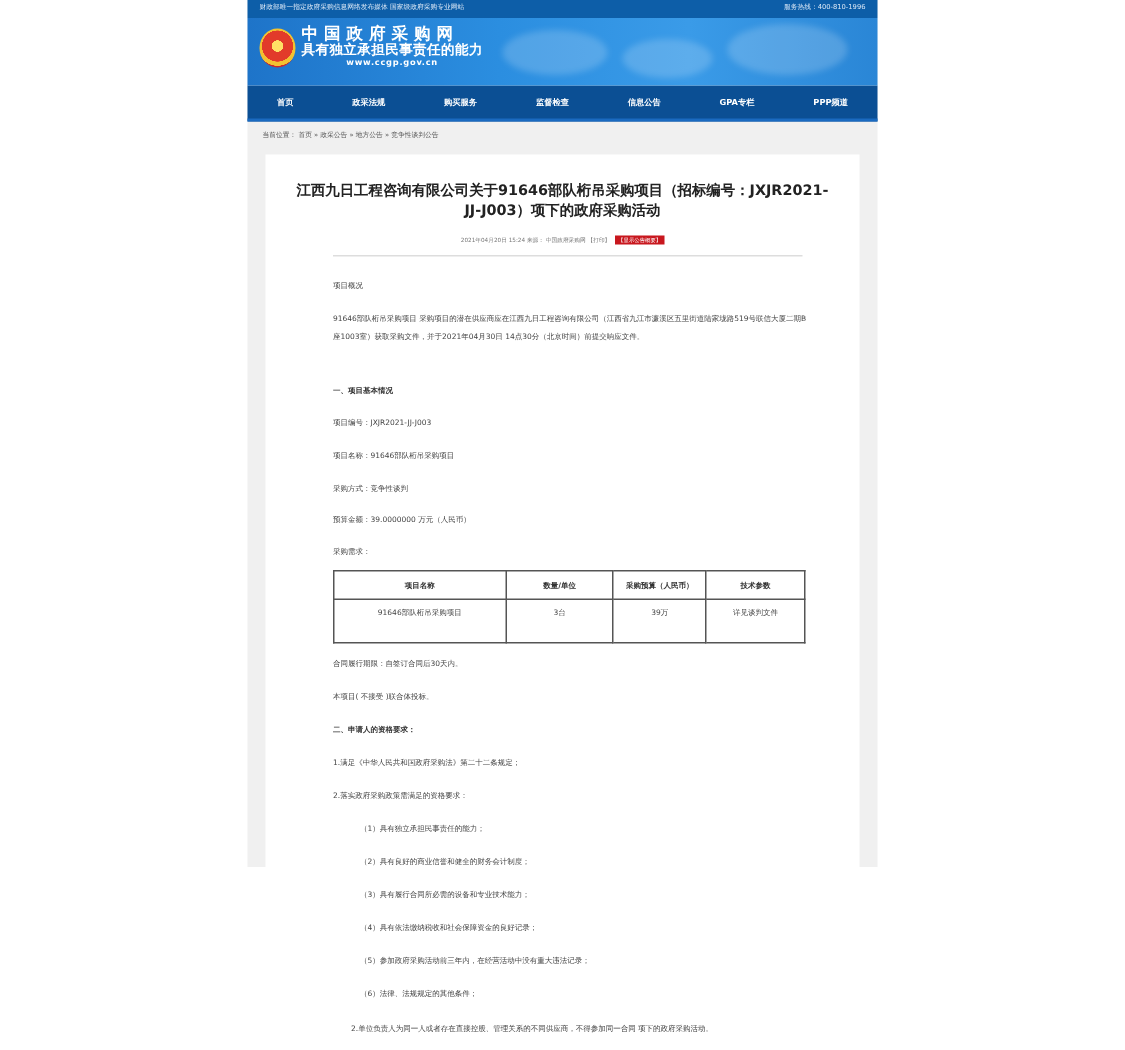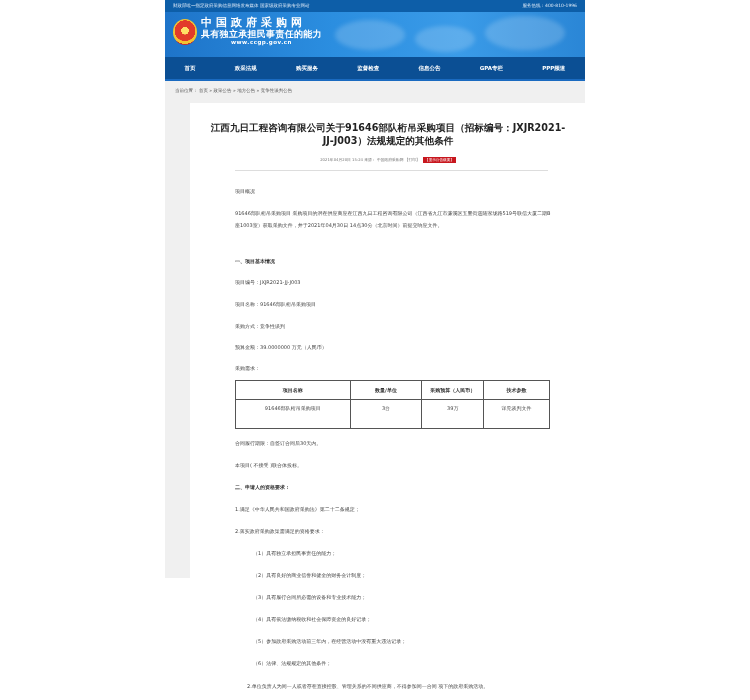--- a/index.html
+++ b/index.html
@@ -13,21 +13,21 @@
   .logo-wrap { position: absolute; left: 8px; top: 5px; display: flex; align-items: center; }
   .emblem { width: 24px; height: 26px; border-radius: 50%;
     background: radial-gradient(circle at 50% 45%, #ffe066 0 20%, #e23b2a 21% 55%, #f2c230 56% 70%, #c9282a 71%); margin-right: 4px; }
   .logo-text { color: #fff; }
   .logo-line1 { font-size: 11px; font-weight: bold; letter-spacing: 4px; line-height: 12px; }
   .logo-line2 { font-size: 9px; font-weight: bold; line-height: 10px; letter-spacing: 0.3px; }
   .logo-url { font-size: 5.5px; font-weight: bold; line-height: 7px; text-align: center; letter-spacing: 0.5px; }
   .nav { height: 24px; background: #0b4f94; display: flex; justify-content: space-around; align-items: center; border-bottom: 2px solid #1a6ac0; }
   .nav-item { color: #fff; font-size: 5.5px; font-weight: bold; padding: 0 6px; }
   .breadcrumb { height: 20px; line-height: 20px; font-size: 4.5px; color: #555; padding-left: 10px; }
-  .card { position: absolute; left: 12px; top: 103px; width: 396px; height: 597px; background: #ffffff; margin-left: 13px; }
+  .card { position: absolute; left: 12px; top: 103px; width: 396px; height: 597px; background: #ffffff; }
   .title { text-align: center; font-size: 9.6px; font-weight: bold; color: #222; line-height: 13px; padding: 18px 14px 0 14px; }
   .meta { text-align: center; font-size: 3.8px; color: #777; margin-top: 10px; line-height: 6px; }
   .meta .badge { display: inline-block; background: #c8171e; color: #fff; padding: 0 2px; font-size: 3.6px; margin-left: 2px; }
   .divider { margin: 7px 38px 0 45px; height: 1px; background: #ddd; }
   .body { position: absolute; left: 45px; top: 84px; width: 316px; font-size: 5px; color: #444; }
   .p { position: absolute; left: 0; white-space: nowrap; line-height: 9px; }
   .p.wrap { white-space: normal; width: 316px; line-height: 12px; }
   .p.bold { font-weight: bold; color: #333; }
   .p.indent { left: 18px; }
   table.req { position: absolute; left: 0; top: 193px; width: 315px; border-collapse: collapse; font-size: 5px; color: #444; }
@@ -66,21 +66,21 @@
     <span class="nav-item">信息公告</span>
     <span class="nav-item">GPA专栏</span>
     <span class="nav-item">PPP频道</span>
   </div>
 
   <div class="breadcrumb">当前位置： 首页 » 政采公告 » 地方公告 » 竞争性谈判公告</div>
 
   <div class="card">
     <div class="title">
       <div>江西九日工程咨询有限公司关于91646部队桁吊采购项目（招标编号：JXJR2021-</div>
-      <div>JJ-J003）法规规定的其他条件</div>
+      <div>JJ-J003）项下的政府采购活动</div>
     </div>
     <div class="meta">
       <span>2021年04月20日 15:24</span>
       <span>来源：</span>
       <span>中国政府采购网</span>
       <span>【打印】</span>
       <span class="badge">【显示公告概要】</span>
     </div>
     <div class="divider"></div>
 

